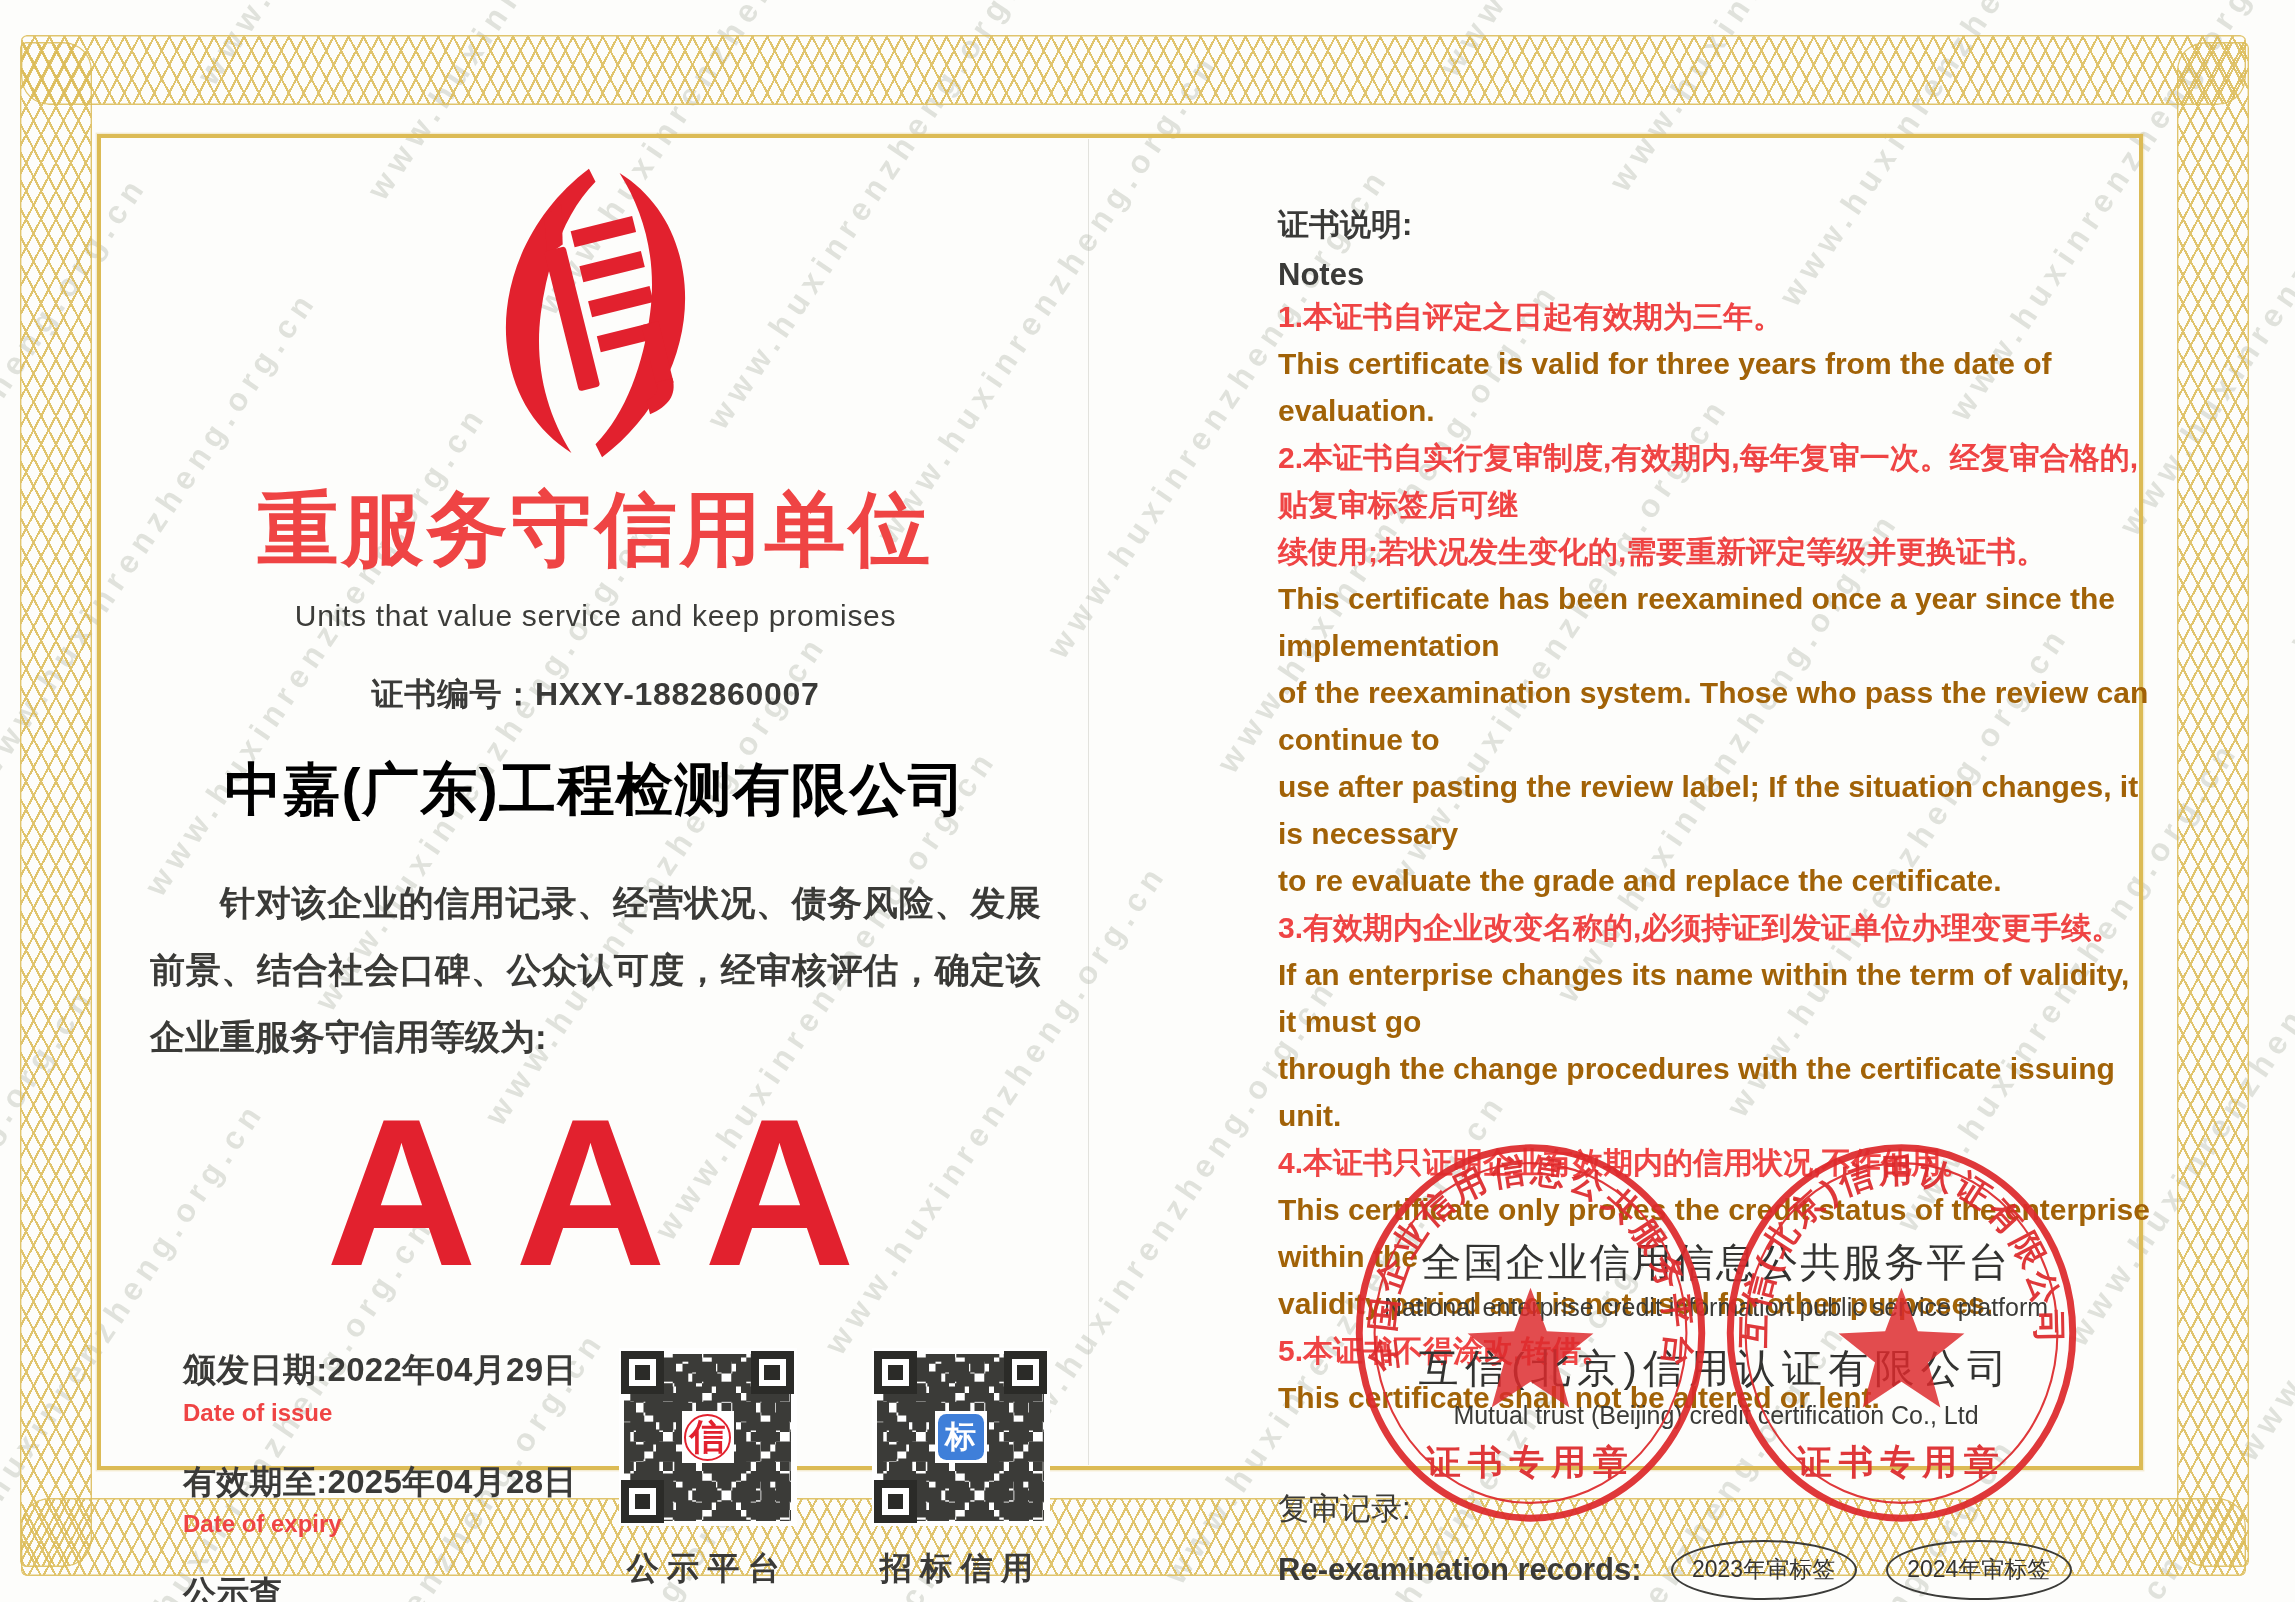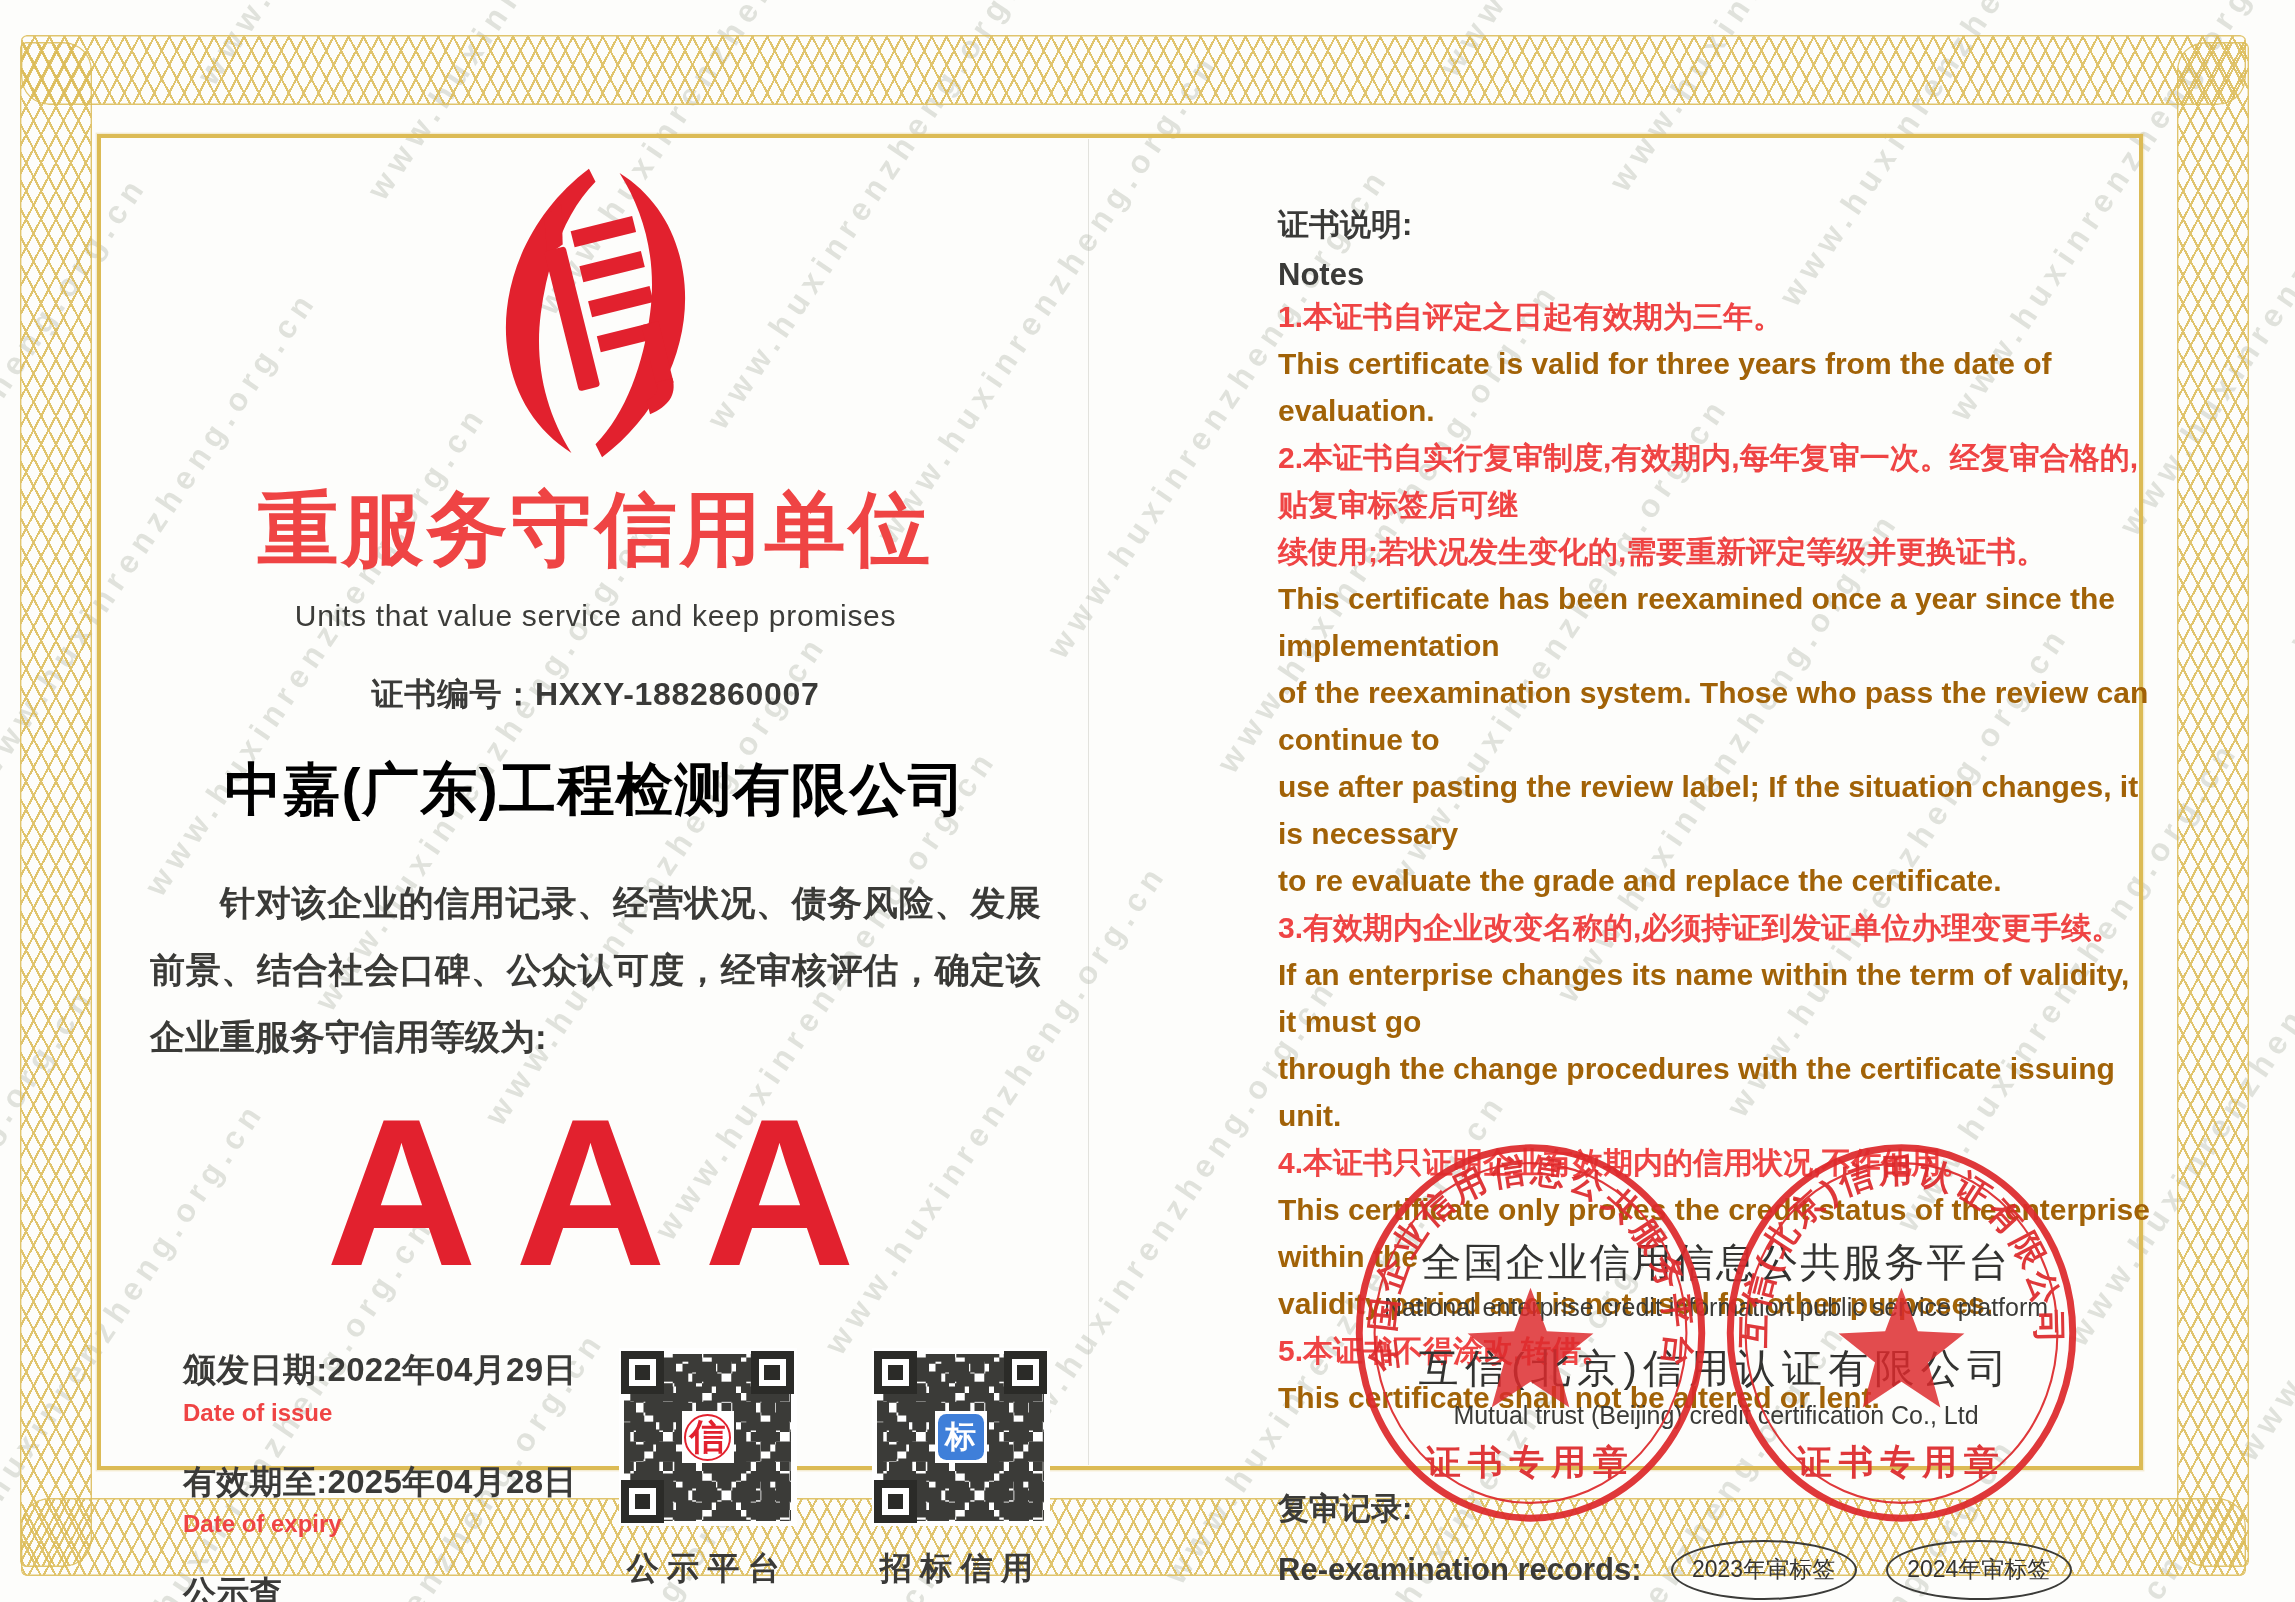--- a/index.html
+++ b/index.html
@@ -76,21 +76,21 @@
 
   
   .right-col{position:absolute;left:1278px;top:204px;width:872px;text-align:left;}
   .notes-h{font-size:31px;font-weight:700;}
   .notes-h.en{margin-top:11px;}
   .nline{font-size:30px;line-height:47px;}
   .nline.zh{font-weight:600;color:#ef4444;}
   .nline.en{font-weight:700;color:#a16207;}
 
   .reexam{margin-top:67px;}
-  .reexam .zh{font-size:31px;font-weight:700;}
+  .reexam .zh{font-size:31px;font-weight:400;}
   .reexam-row{display:flex;align-items:center;margin-top:9.7px;}
   .reexam .en{font-size:31px;font-weight:700;}
   .badge{display:inline-block;border:2.1px solid #3b3b38;border-radius:50%;
     padding:12.5px 19.5px;font-size:23px;font-weight:500;margin-left:29px;white-space:nowrap;color:#333;}
 
   
   .stamps{position:absolute;top:934px;left:2px;width:872px;height:397px;}
   .stamp-line{position:absolute;left:0;width:100%;text-align:center;}
   .s-zh1{top:97px;font-size:40px;font-weight:500;letter-spacing:2.1px;color:#333331;}
   .s-en1{top:155px;font-size:25px;font-weight:500;color:#3a3a37;}

